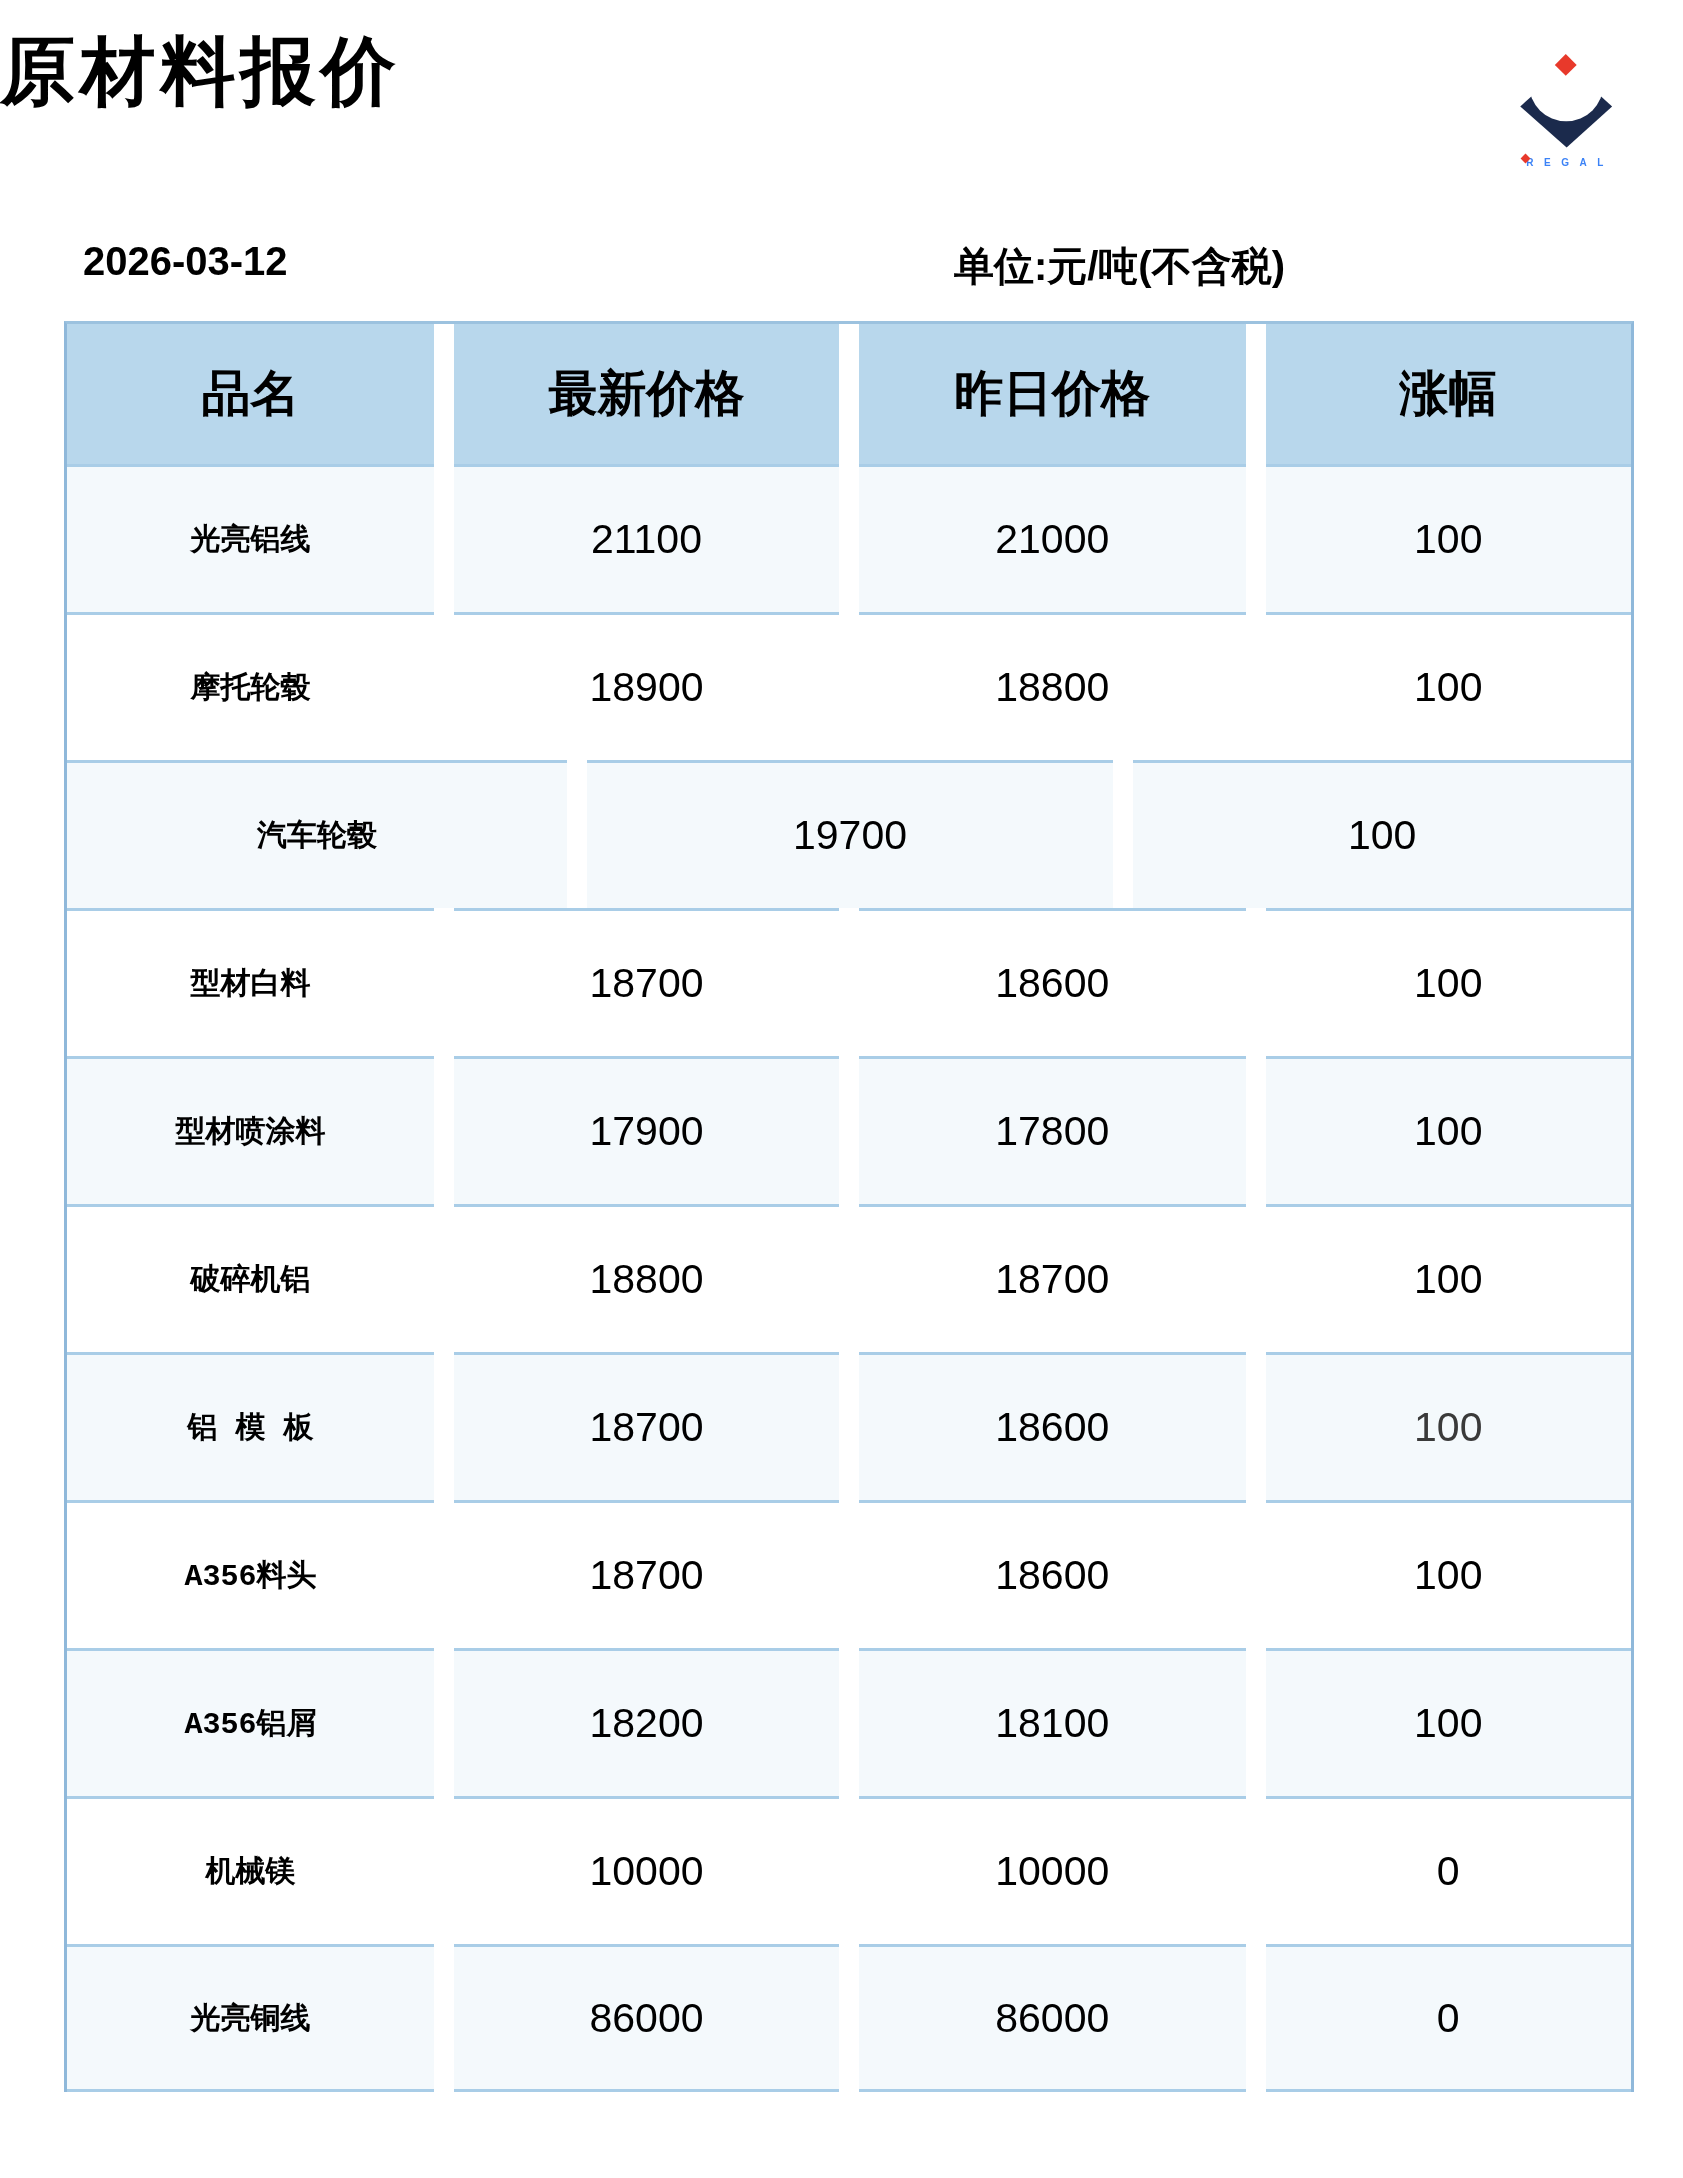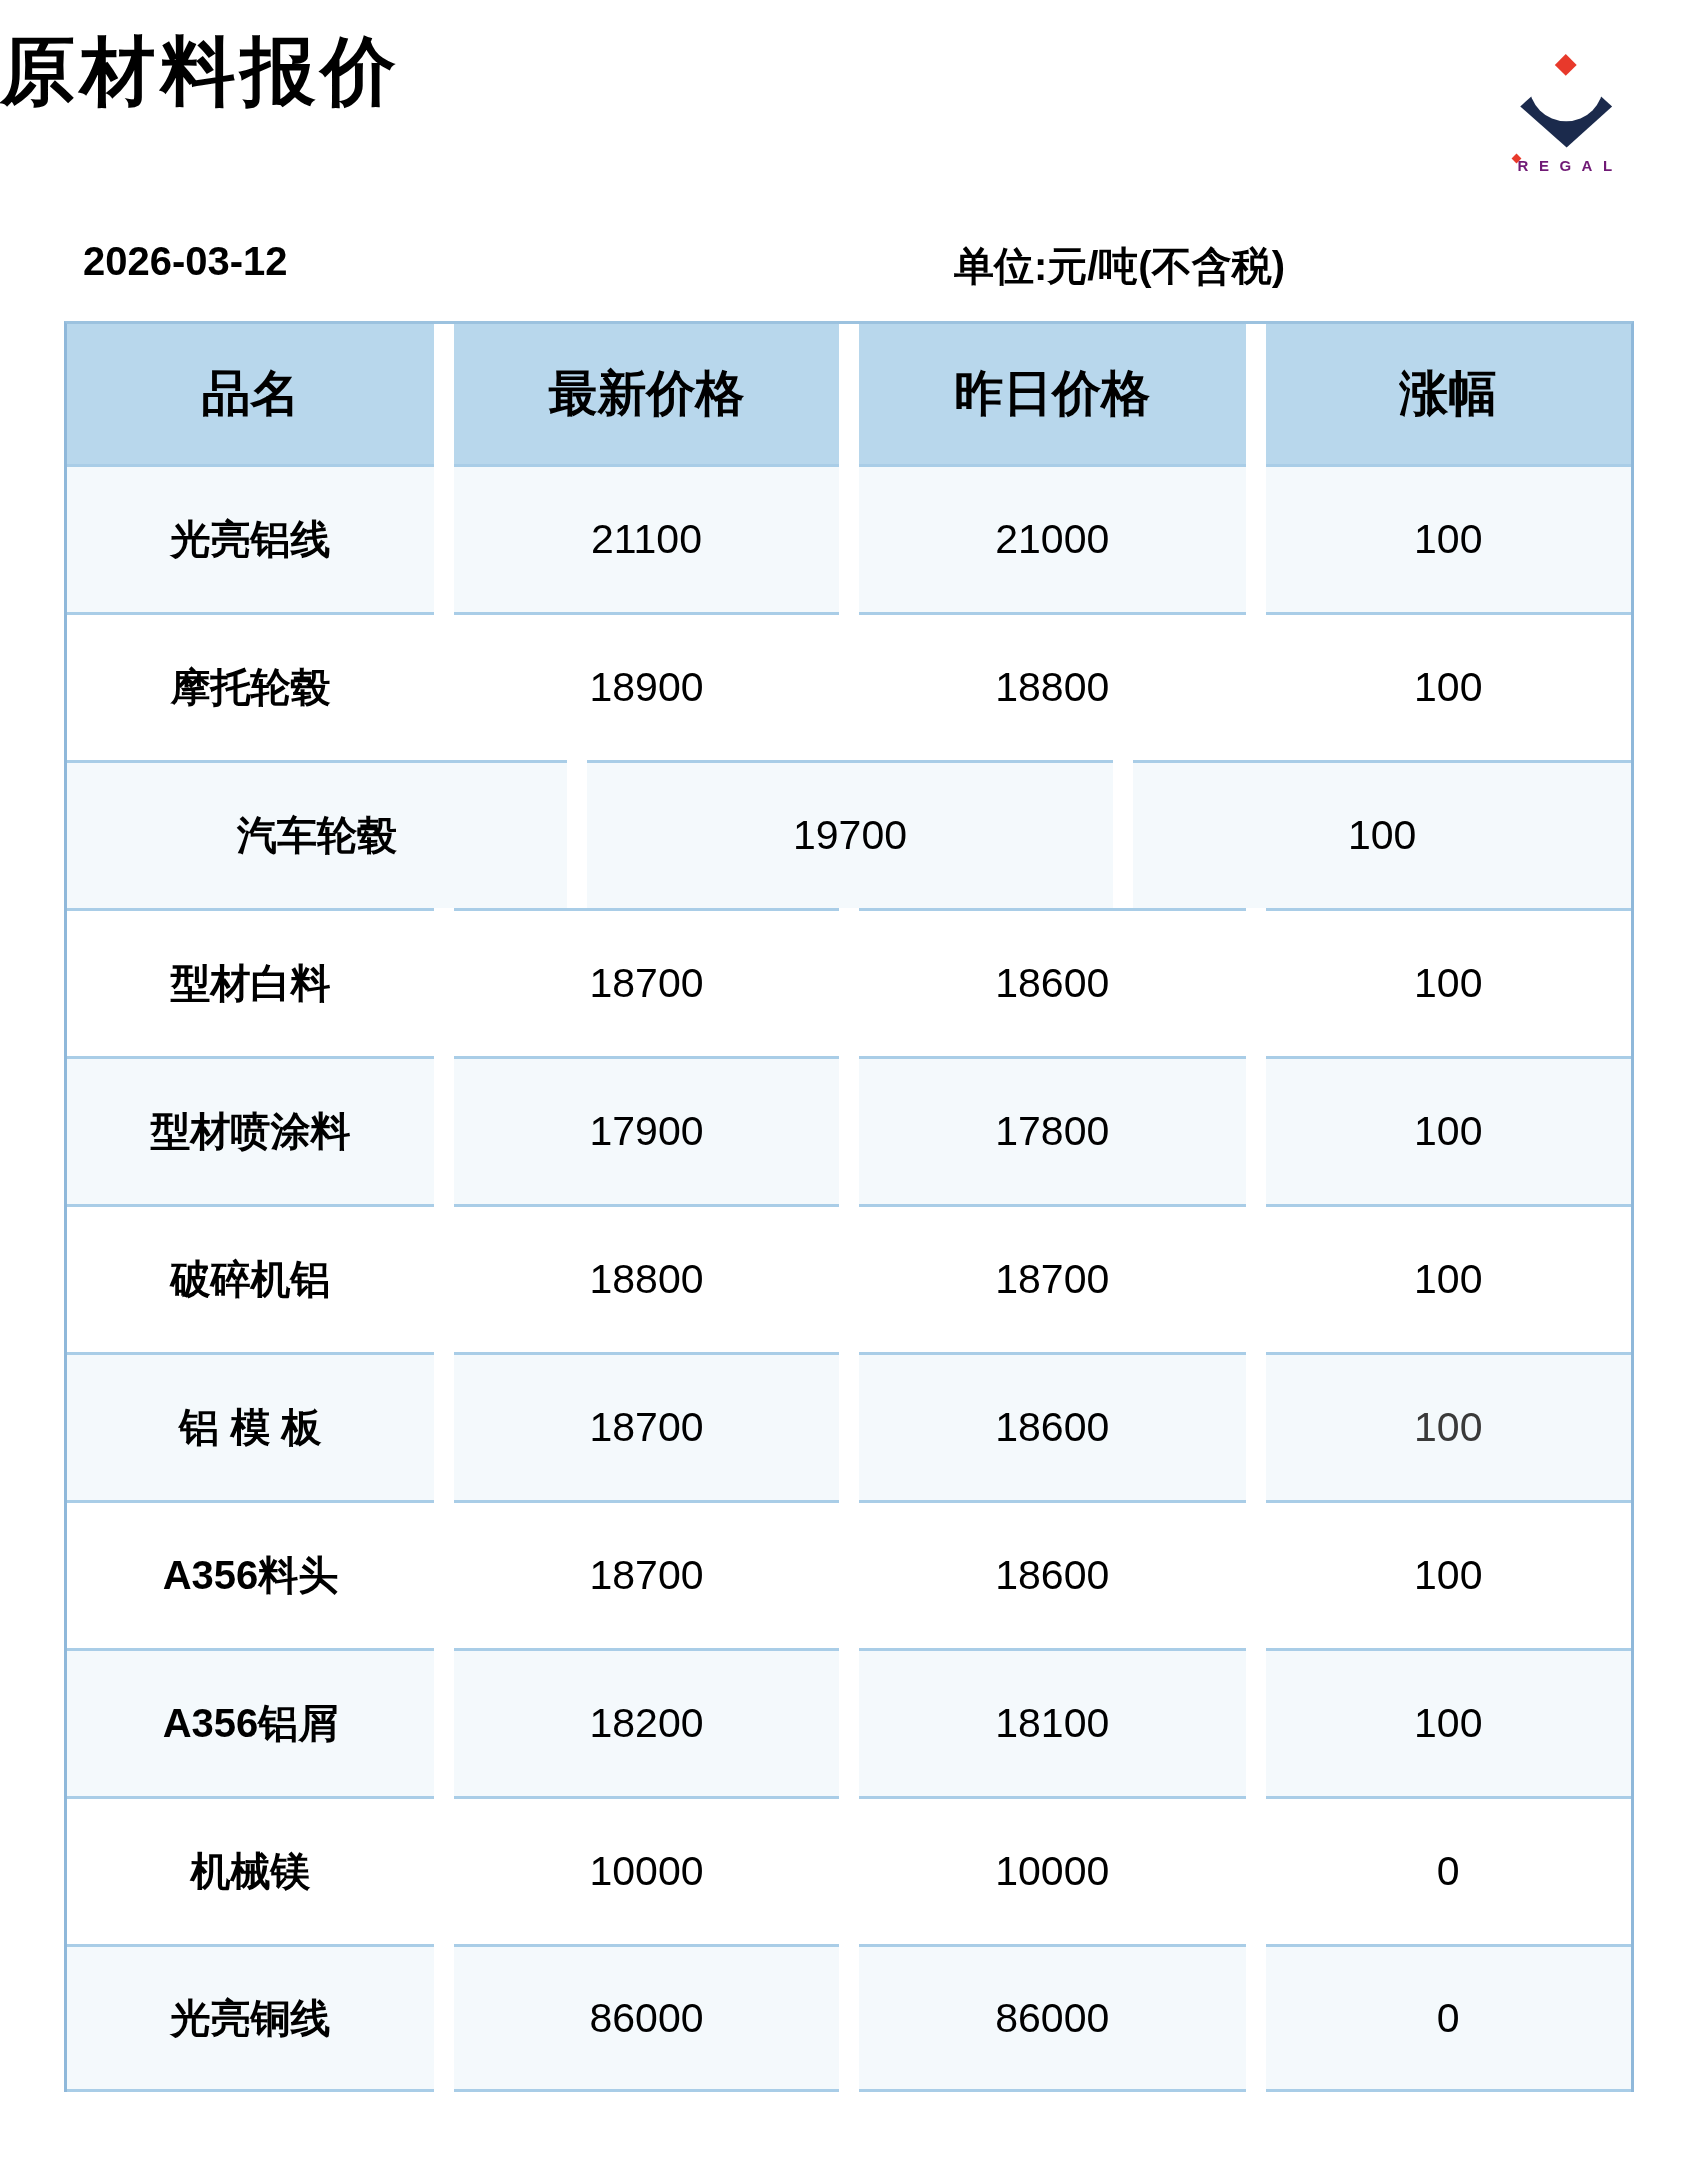--- a/index.html
+++ b/index.html
@@ -25,25 +25,25 @@
 
   .logo {
     position:absolute; top:24.5px; left:1466px; width:203px;
     text-align:center;
   }
   .logo svg { display:block; margin:0 auto; }
   .brand-wordmark {
     position:relative;
     display:inline-block;
     margin-top:5.2px;
-    font-size:15px;
+    font-size:10px;
     font-weight:700;
     letter-spacing:10.5px;
     text-indent:5.2px;
-    color:#701a75;
+    color:#3b82f6;
   }
   .brand-accent {
     position:absolute; left:0.9px; top:-1.7px;
     width:7px; height:7px;
     background:#e8392b;
     transform:rotate(45deg);
   }
 
   .meta-line { position:absolute; top:239px; left:0; width:1442px; height:52px; }
   .date-label {
@@ -84,21 +84,21 @@
   .header-row .cell {
     background:#b8d7ec;
     font-size:49px;
     font-weight:700;
   }
 
   .tbody .cell { border-top:3.5px solid #a9cde7; }
   .tbody .trow:last-child .cell { border-bottom:3.5px solid #a9cde7; }
   .tbody .trow.alt .cell { background:#f4f9fc; }
 
-  .cell-name { font-size:40px; font-weight:700; }
+  .cell-name { font-size:30px; font-weight:700;font-family:Liberation Mono, monospace; }
   .cell-latest, .cell-yesterday, .cell-change { font-size:41px; font-weight:400; }
   .cell-change.muted { color:#3a3a3a; }
 </style>
 </head>
 <body>
 
 <div class="page-title">原材料报价</div>
 
 <div class="logo">
   <svg width="203" height="127" viewBox="0 0 232 145">

